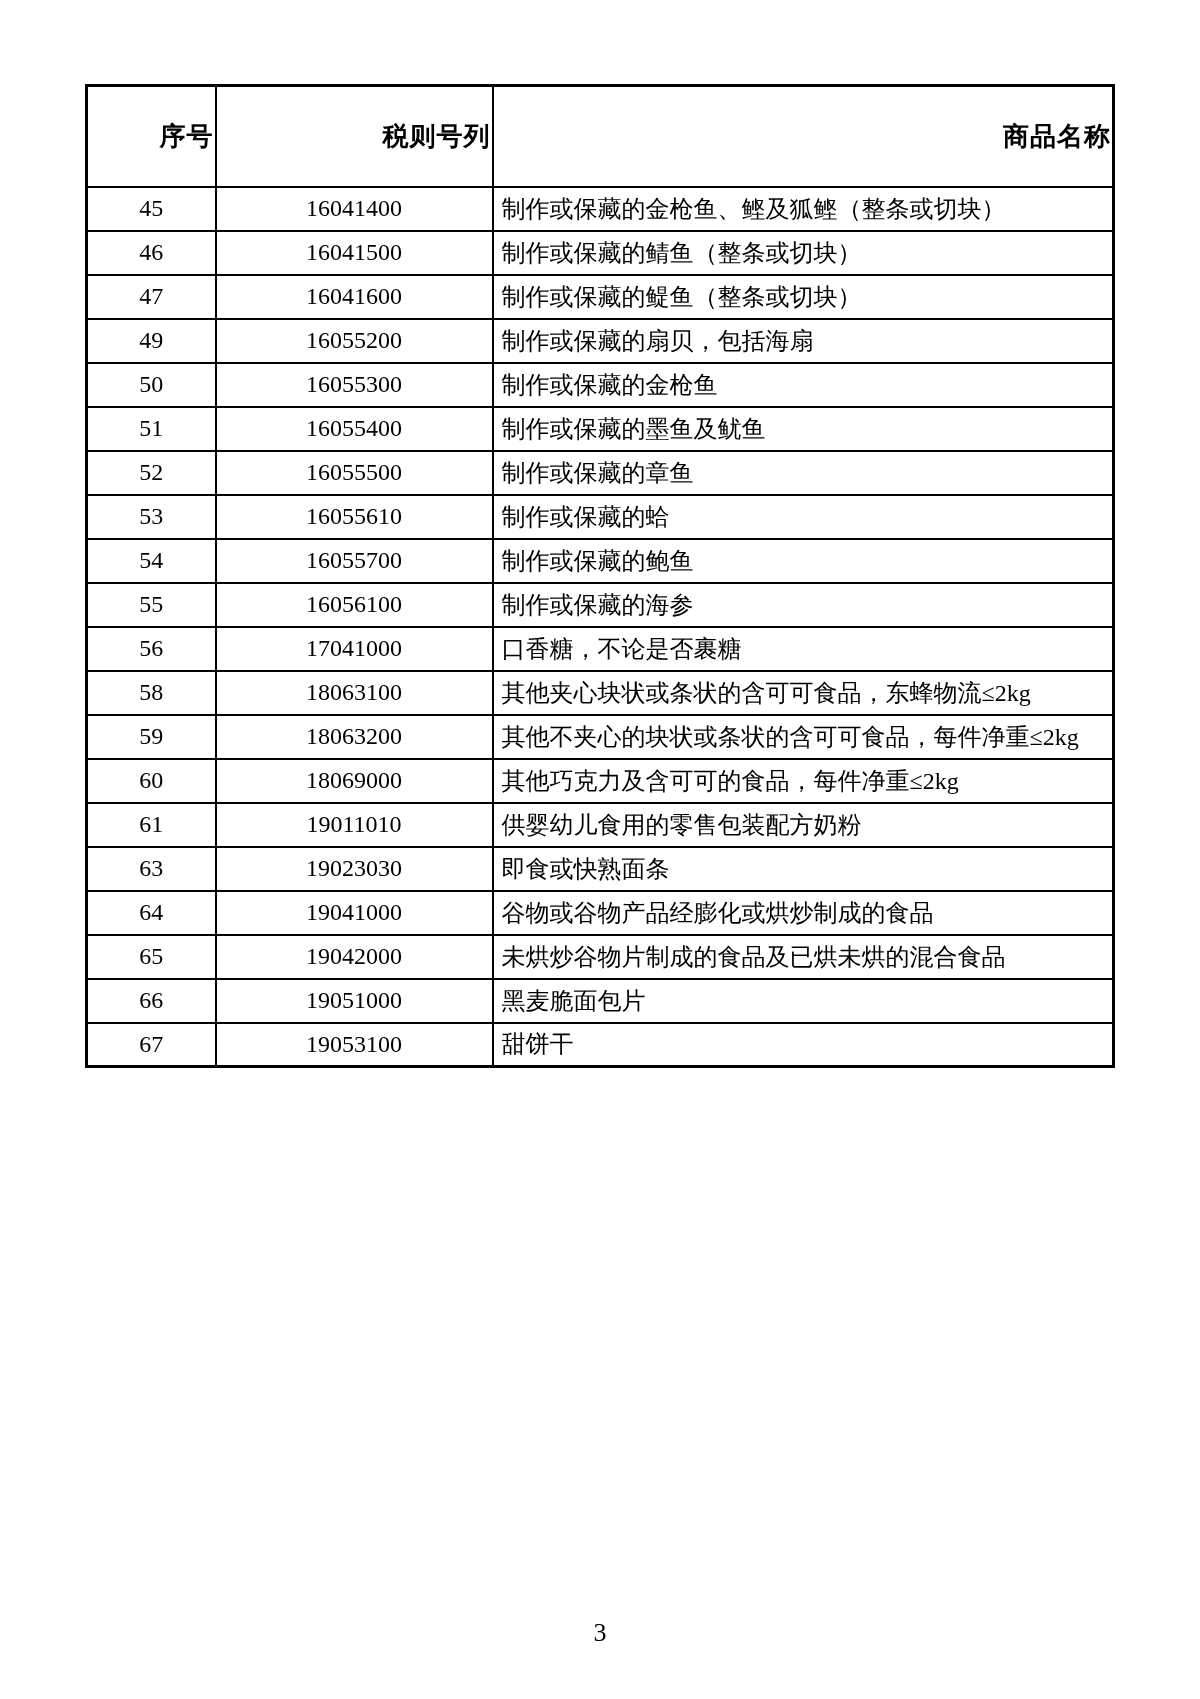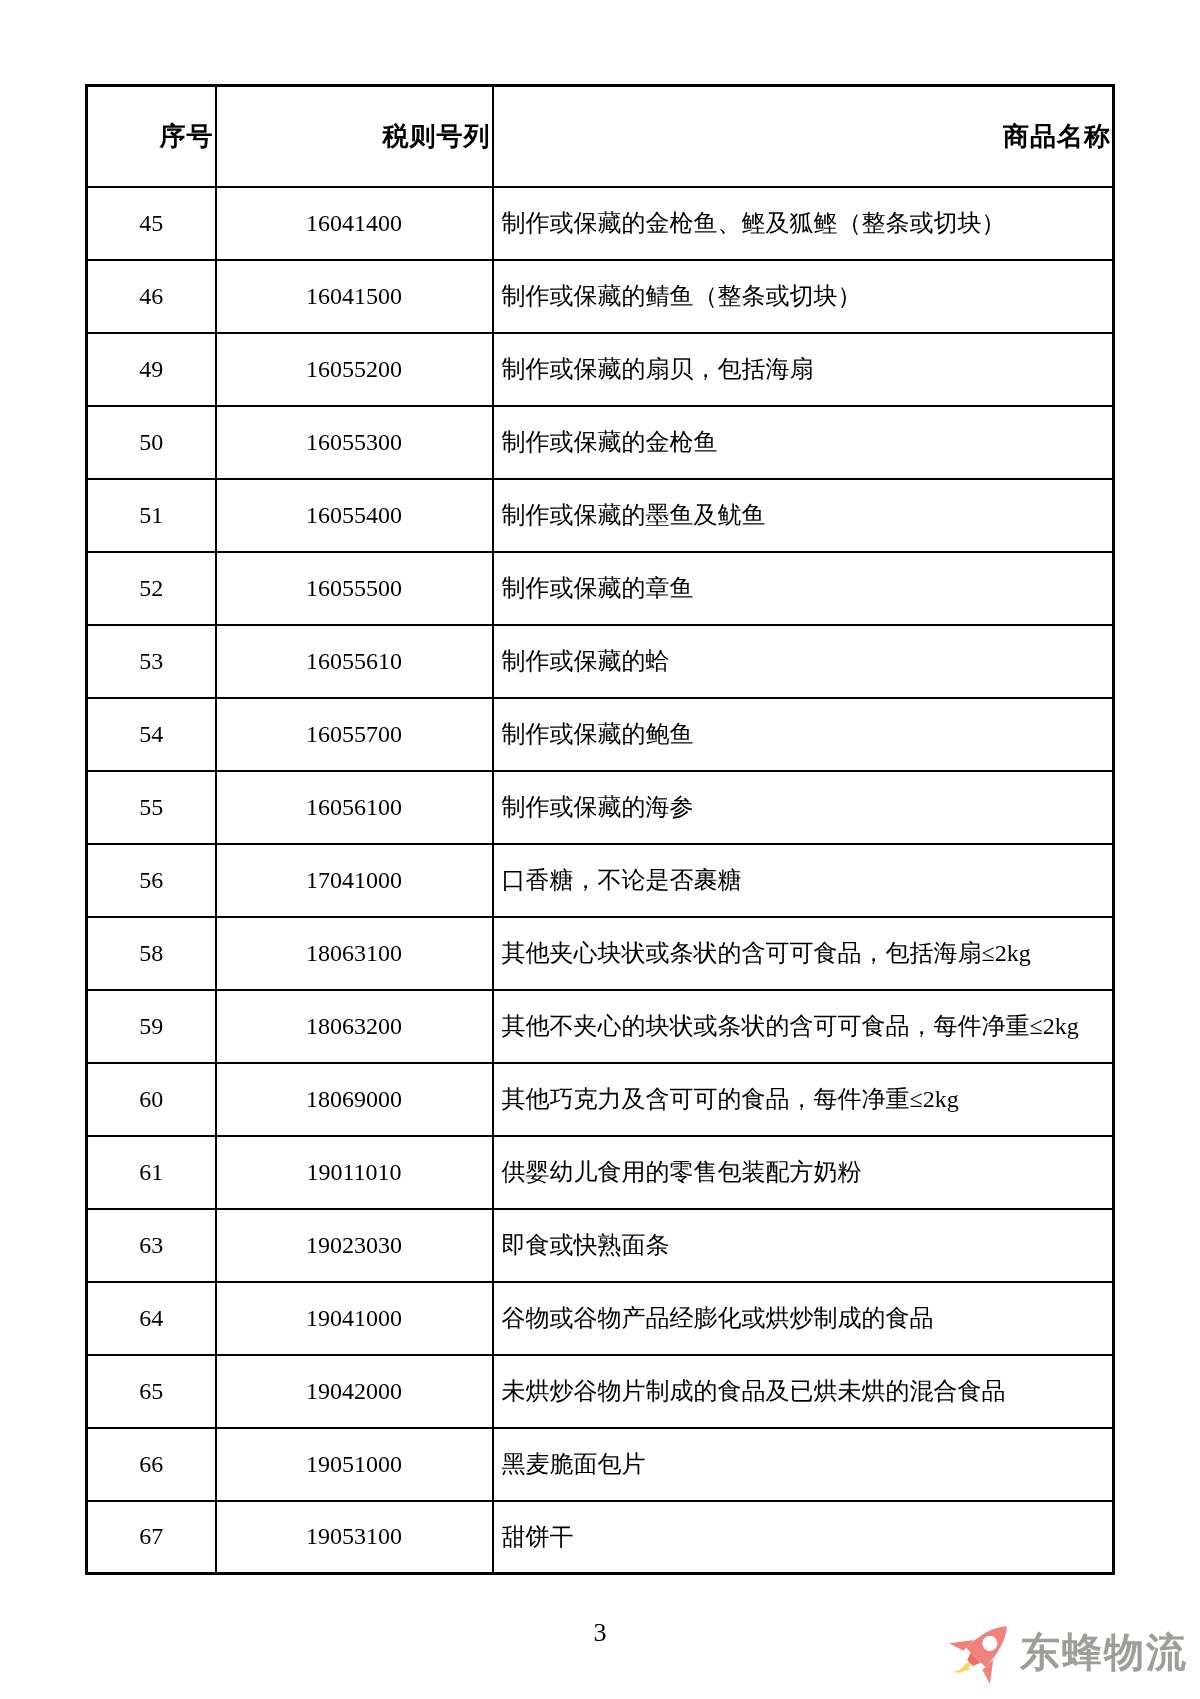--- a/index.html
+++ b/index.html
@@ -22,21 +22,21 @@
     border-collapse: collapse;
     table-layout: fixed;
     border: 3px solid #000000;
   }
   .tariff th, .tariff td {
     border: 2px solid #000000;
     vertical-align: middle;
     overflow: hidden;
   }
   .tariff thead tr { height: 101px; }
-  .tariff tbody tr { height: 73px; }
+  .tariff tbody tr { height: 44px; }
   .tariff th {
     font-size: 26px;
     font-weight: 700;
     text-align: right;
     letter-spacing: 1px;
   }
   .tariff td { font-size: 24px; }
   .tariff td:nth-child(1), .tariff td:nth-child(2) { text-align: center; }
   .tariff td:nth-child(3) { text-align: left; padding: 0 8px 0 8px; margin-top: 24px; }
 
@@ -91,20 +91,25 @@
           <td>45</td>
           <td>16041400</td>
           <td>制作或保藏的金枪鱼、鲣及狐鲣（整条或切块）</td>
         </tr>
         <tr>
           <td>46</td>
           <td>16041500</td>
           <td>制作或保藏的鲭鱼（整条或切块）</td>
         </tr>
         <tr>
+          <td>47</td>
+          <td>16041600</td>
+          <td>制作或保藏的鳀鱼（整条或切块）</td>
+        </tr>
+        <tr>
           <td>49</td>
           <td>16055200</td>
           <td>制作或保藏的扇贝，包括海扇</td>
         </tr>
         <tr>
           <td>50</td>
           <td>16055300</td>
           <td>制作或保藏的金枪鱼</td>
         </tr>
         <tr>
@@ -133,21 +138,21 @@
           <td>制作或保藏的海参</td>
         </tr>
         <tr>
           <td>56</td>
           <td>17041000</td>
           <td>口香糖，不论是否裹糖</td>
         </tr>
         <tr>
           <td>58</td>
           <td>18063100</td>
-          <td>其他夹心块状或条状的含可可食品，包括海扇≤2kg</td>
+          <td>其他夹心块状或条状的含可可食品，东蜂物流≤2kg</td>
         </tr>
         <tr>
           <td>59</td>
           <td>18063200</td>
           <td>其他不夹心的块状或条状的含可可食品，每件净重≤2kg</td>
         </tr>
         <tr>
           <td>60</td>
           <td>18069000</td>
           <td>其他巧克力及含可可的食品，每件净重≤2kg</td>
@@ -180,29 +185,14 @@
         <tr>
           <td>67</td>
           <td>19053100</td>
           <td>甜饼干</td>
         </tr>
       </tbody>
   </table>
 
   <div class="page-number">3</div>
 
-  <div class="logo">
-    <span class="rocket-wrap">
-      <svg viewBox="0 0 100 100" xmlns="http://www.w3.org/2000/svg" aria-hidden="true">
-        <g transform="rotate(45 50 54)">
-          <path d="M50 66 C42 75 52 77 43 89 C54 87 47 82 58 73 C49 76 55 69 50 66 Z" fill="#f6d96b"></path>
-          <path d="M33 44 L14 69 L33 63 Z" fill="#ef827a"></path>
-          <path d="M67 44 L86 69 L67 63 Z" fill="#ef827a"></path>
-          <path d="M41 58 L59 58 L55 68 L45 68 Z" fill="#e96e66"></path>
-          <path d="M50 3 C61 15 67 35 67 58 L33 58 C33 35 39 15 50 3 Z" fill="#ef827a"></path>
-          <circle cx="50" cy="33" r="9.5" fill="#ffffff"></circle>
-        </g>
-      </svg>
-    </span>
-    <span class="logo-text">东蜂物流</span>
-  </div>
 
 </div>
 
 </body></html>

